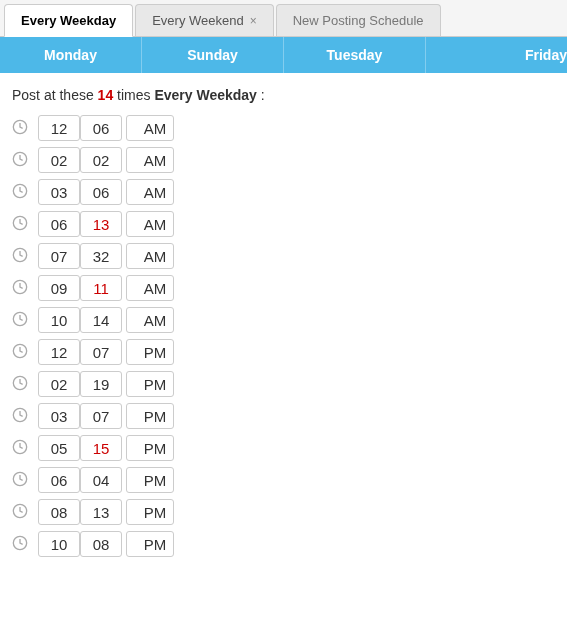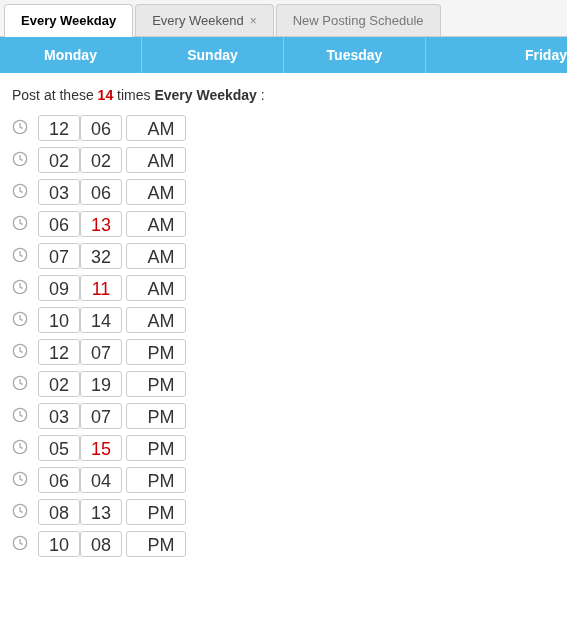--- a/index.html
+++ b/index.html
@@ -93,32 +93,32 @@
     }
     .time-inputs {
       display: flex;
       align-items: center;
       gap: 0;
     }
     .time-select {
       border: 1px solid #ccc;
       border-radius: 3px;
       padding: 3px 2px;
-      font-size: 18px;
+      font-size: 15px;
       background: #fff;
       cursor: pointer;
       appearance: none;
       -webkit-appearance: none;
       text-align: center;
       color: #333;
       height: 26px;
     }
     .time-select.hour { width: 42px; }
     .time-select.minute { width: 42px; }
-    .time-select.ampm { width: 60px; padding-left: 12px; }
+    .time-select.ampm { width: 48px; padding-left: 12px; }
     .time-select.red-val { color: #cc0000; }
     .gap { width: 4px; }
   </style>
 </head>
 <body>
 
 <div class="tab-bar">
   <div class="tab active">
     <span>Every Weekday</span>
   </div>

